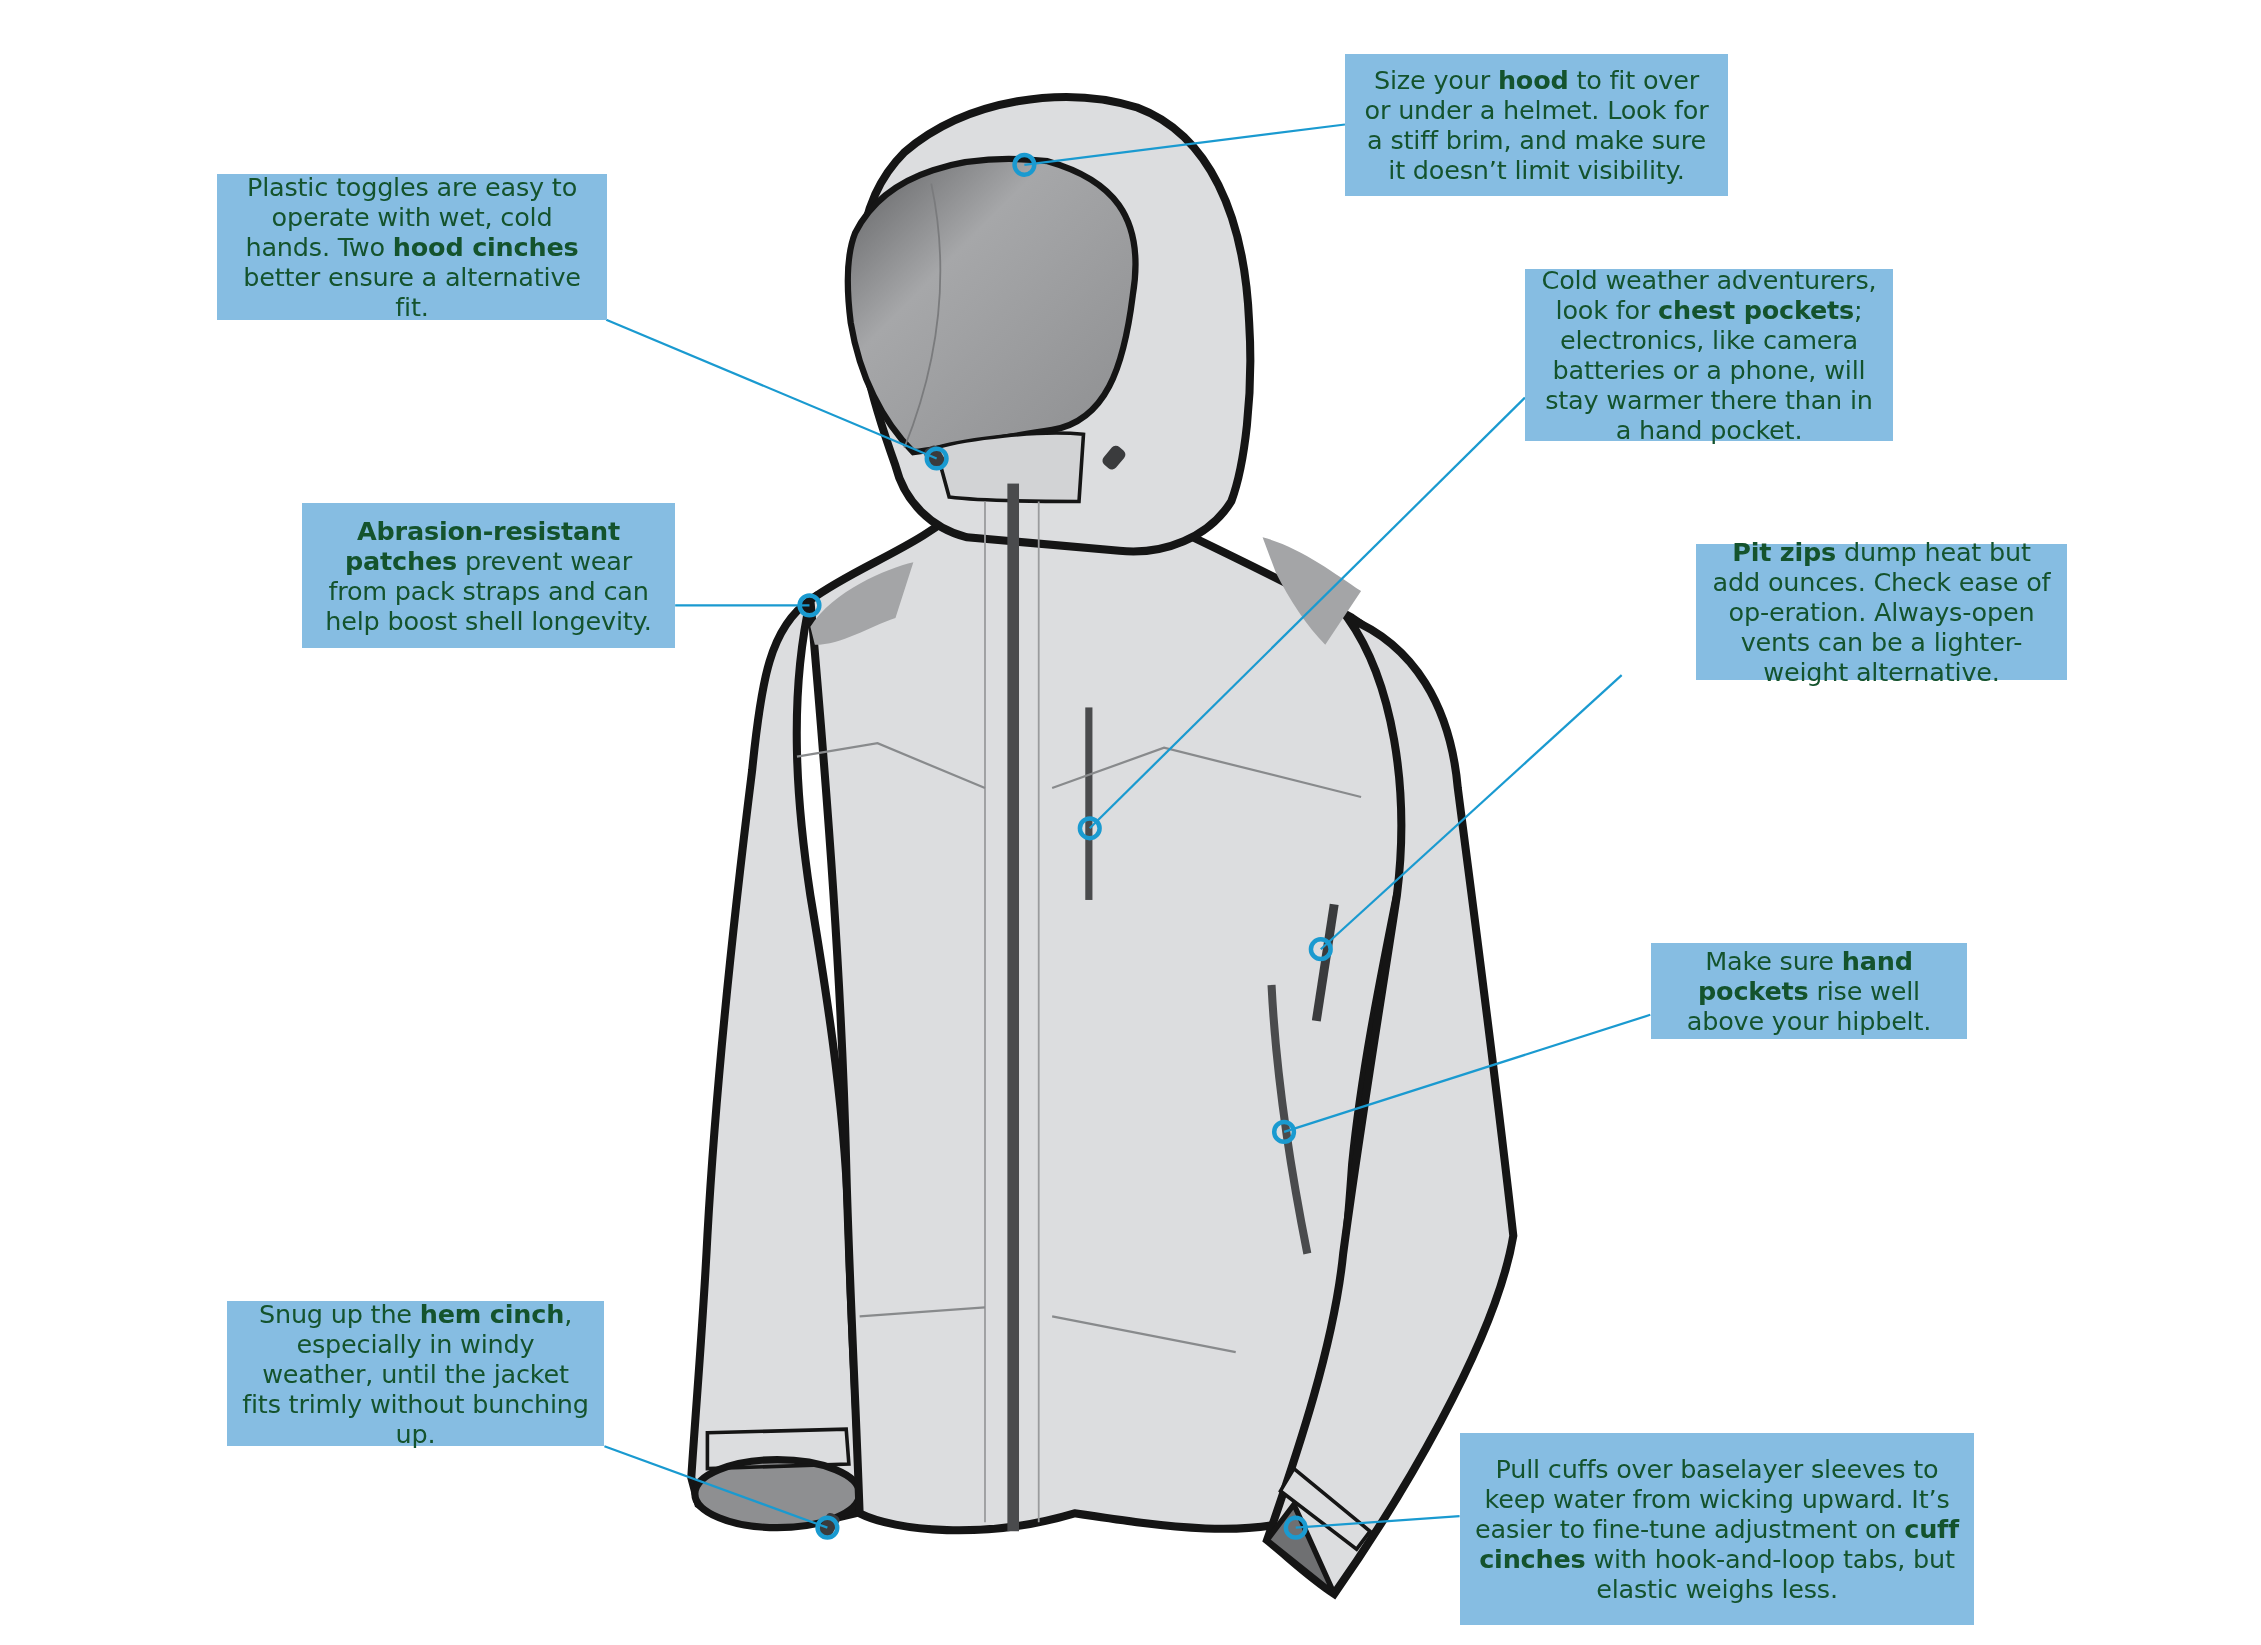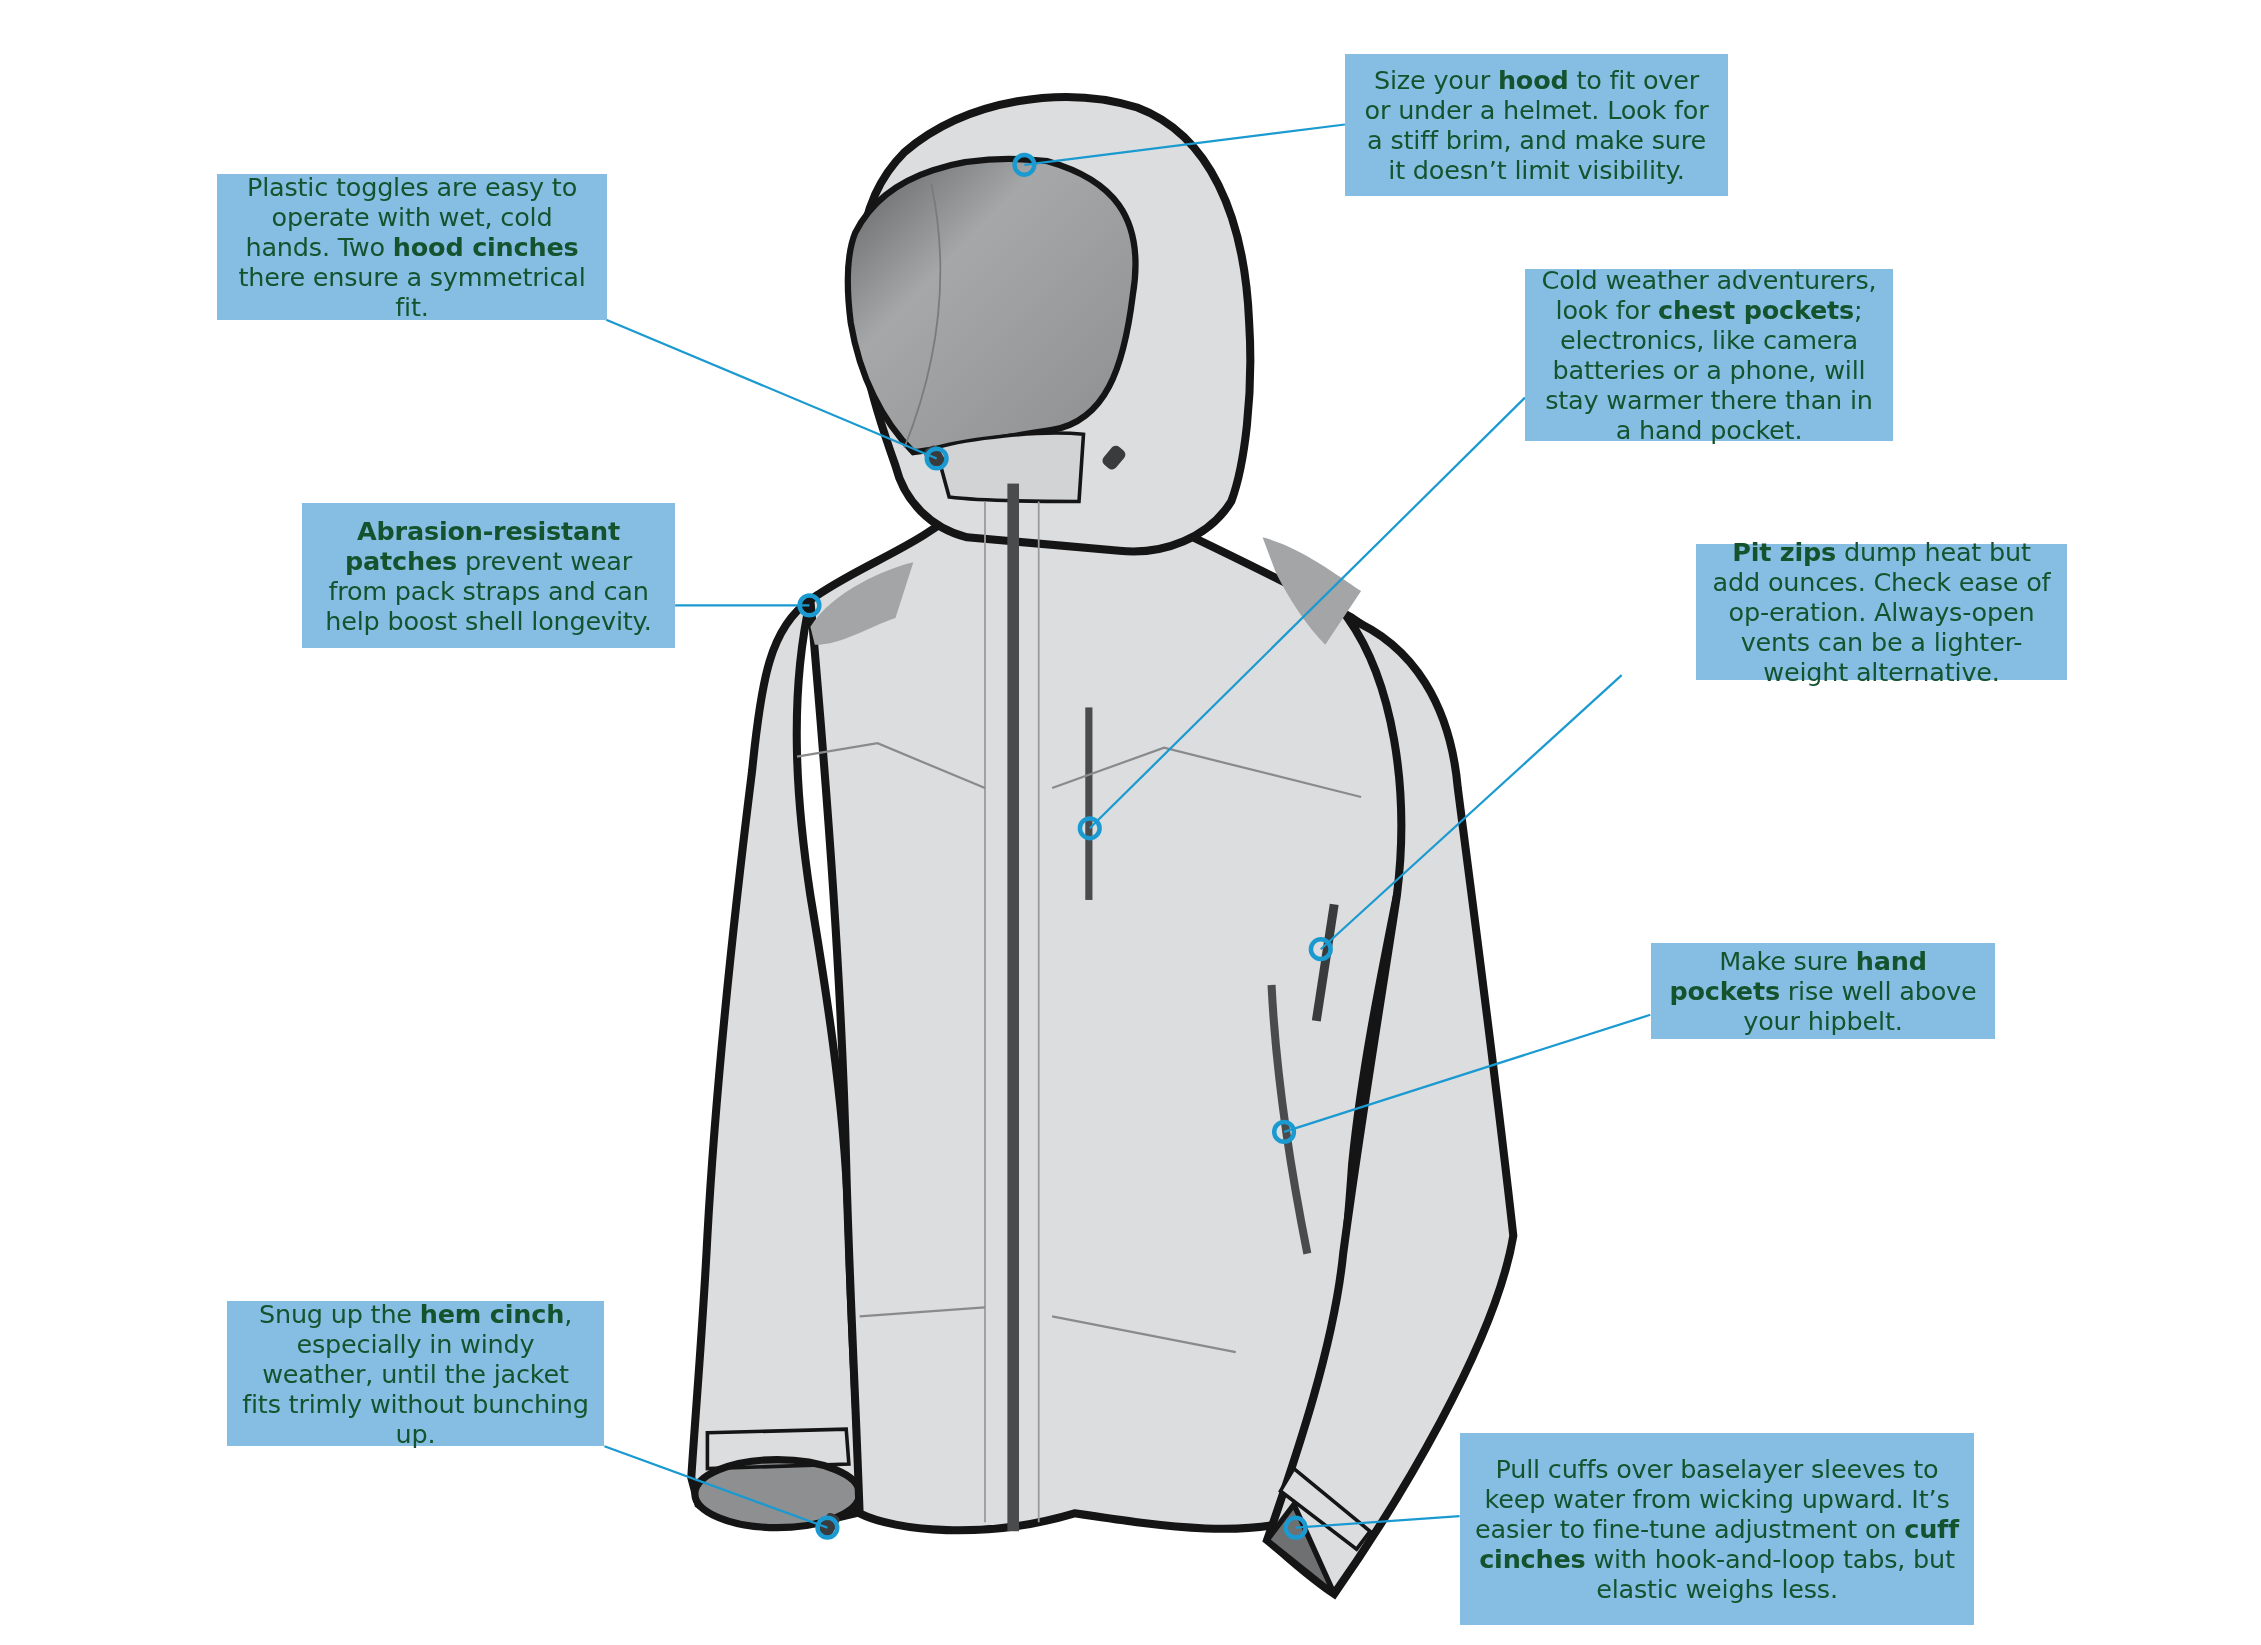--- a/index.html
+++ b/index.html
@@ -81,32 +81,32 @@
     <line x1="675" y1="1615" x2="924" y2="1706" stroke="#1a9ad0" stroke-width="2.5"></line>
     <circle cx="924" cy="1706" r="11" fill="none" stroke="#1a9ad0" stroke-width="5"></circle>
     <line x1="1630" y1="1693" x2="1447" y2="1706" stroke="#1a9ad0" stroke-width="2.5"></line>
     <circle cx="1447" cy="1706" r="11" fill="none" stroke="#1a9ad0" stroke-width="5"></circle>
   </svg>
 
 <div class="callout" style="left: 1345px; top: 54px; width: 383px; height: 142px; background: rgb(134, 189, 226);">
     <p><span>Size your </span><b>hood</b><span> to fit over or under a helmet. Look for a stiff brim, and make sure it doesn’t limit visibility.</span></p>
   </div>
 <div class="callout" style="left: 217px; top: 174px; width: 390px; height: 146px; background: rgb(134, 189, 226);">
-    <p><span>Plastic toggles are easy to operate with wet, cold hands. Two </span><b>hood cinches</b><span> there ensure a symmetrical fit.</span></p>
+    <p><span>Plastic toggles are easy to operate with wet, cold hands. Two </span><b>hood cinches</b><span> better ensure a alternative fit.</span></p>
   </div>
 <div class="callout" style="left: 1525px; top: 269px; width: 368px; height: 172px; background: rgb(134, 189, 226);">
     <p><span>Cold weather adventurers, look for </span><b>chest pockets</b><span>; electronics, like camera batteries or a phone, will stay warmer there than in a hand pocket.</span></p>
   </div>
 <div class="callout" style="left: 302px; top: 503px; width: 373px; height: 145px; background: rgb(134, 189, 226);">
     <p><span></span><b>Abrasion-resistant patches</b><span> prevent wear from pack straps and can help boost shell longevity.</span></p>
   </div>
 <div class="callout" style="left: 1696px; top: 544px; width: 371px; height: 136px; background: rgb(134, 189, 226);">
     <p><span></span><b>Pit zips</b><span> dump heat but add ounces. Check ease of op-eration. Always-open vents can be a lighter-weight alternative.</span></p>
   </div>
-<div class="callout" style="left: 1651px; top: 943px; width: 344px; height: 96px; background: rgb(134, 189, 226);">
+<div class="callout" style="left: 1651px; top: 943px; width: 316px; height: 96px; background: rgb(134, 189, 226);">
     <p><span>Make sure </span><b>hand pockets</b><span> rise well above your hipbelt.</span></p>
   </div>
 <div class="callout" style="left: 227px; top: 1301px; width: 377px; height: 145px; background: rgb(134, 189, 226);">
     <p><span>Snug up the </span><b>hem cinch</b><span>, especially in windy weather, until the jacket fits trimly without bunching up.</span></p>
   </div>
 <div class="callout" style="left: 1460px; top: 1433px; width: 514px; height: 192px; background: rgb(134, 189, 226);">
     <p><span>Pull cuffs over baselayer sleeves to keep water from wicking upward. It’s easier to fine-tune adjustment on </span><b>cuff cinches</b><span> with hook-and-loop tabs, but elastic weighs less.</span></p>
   </div>
 
 

